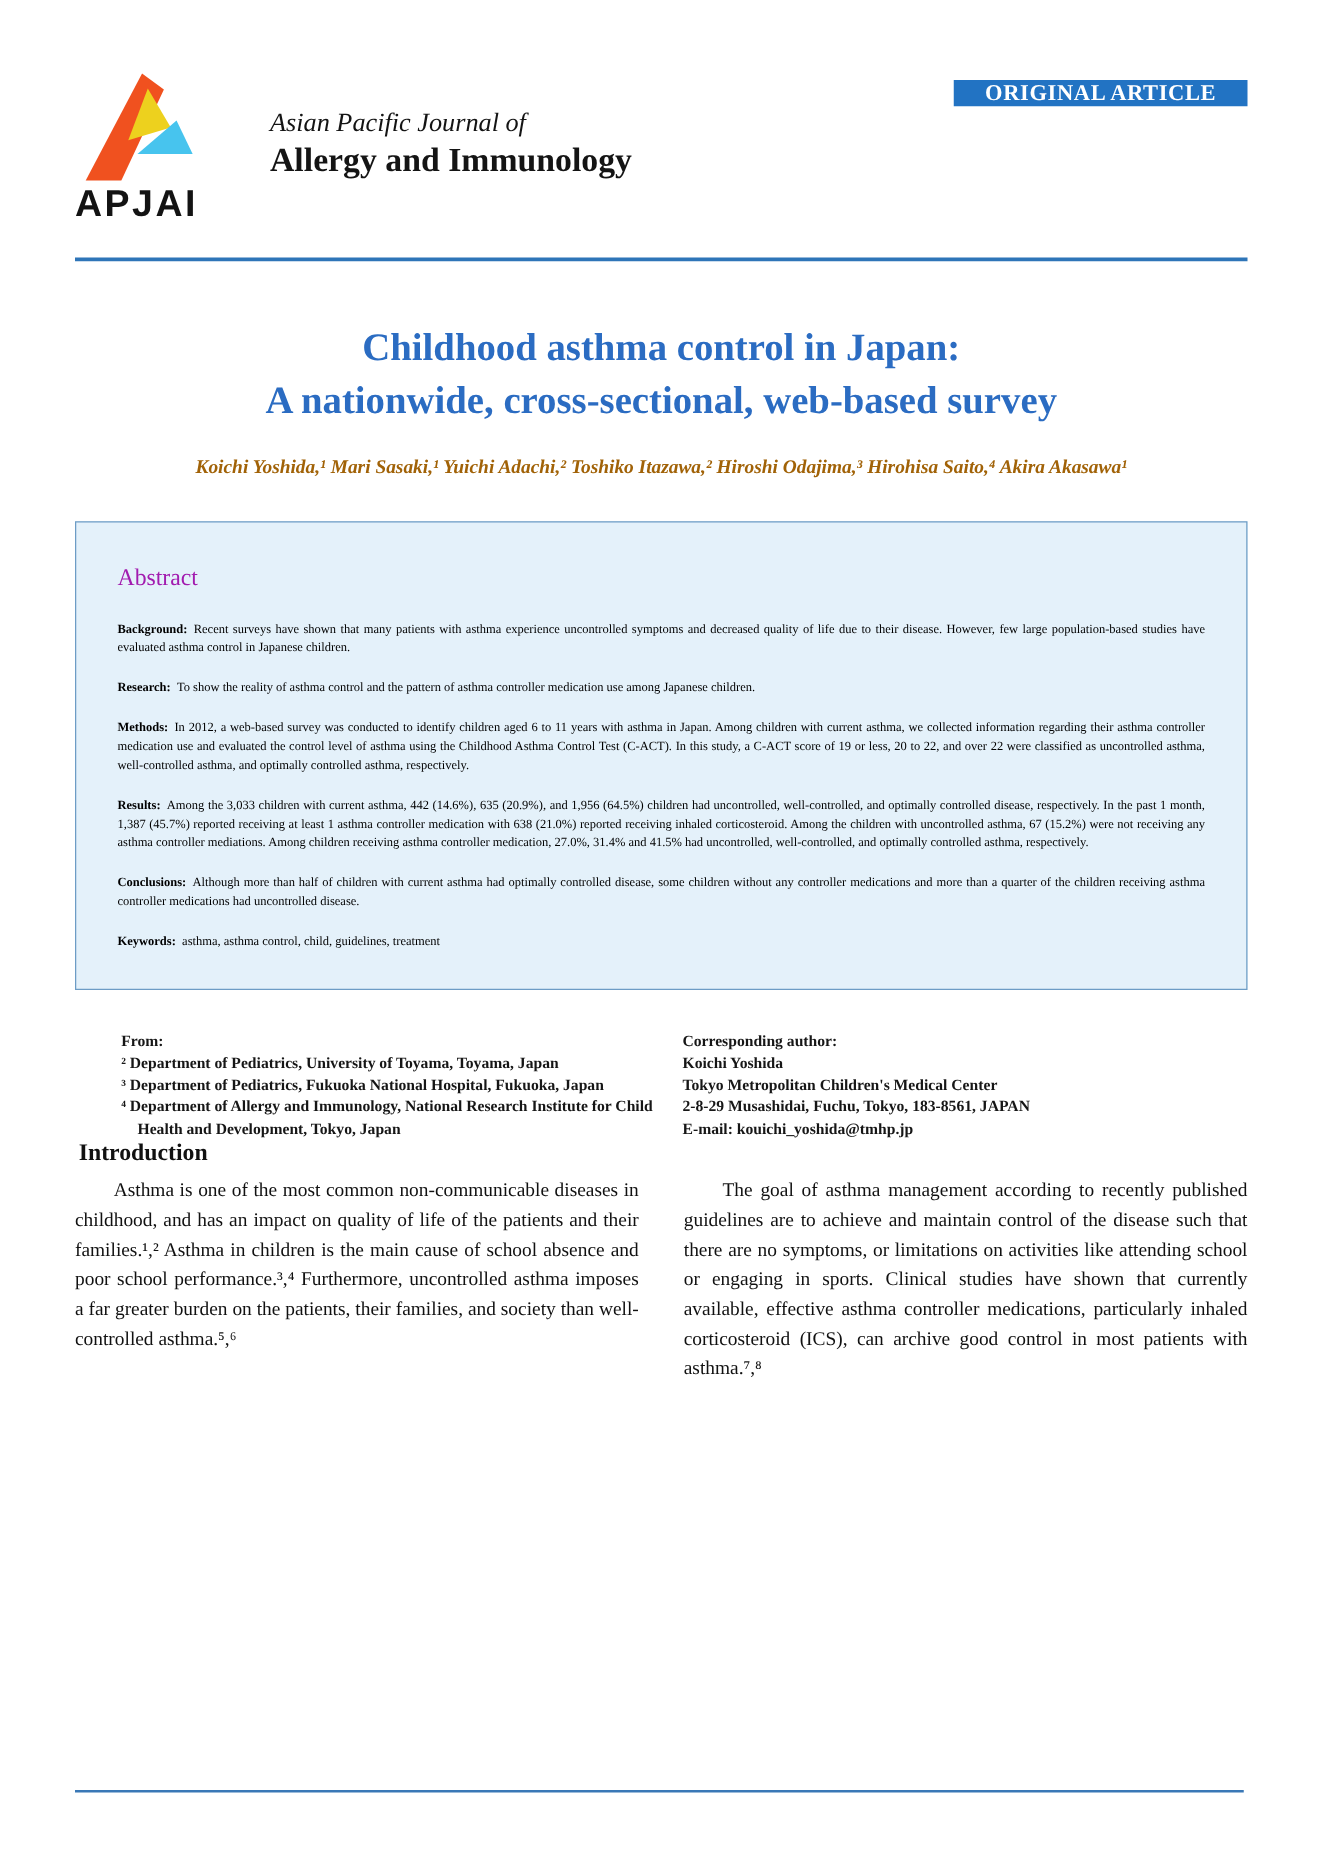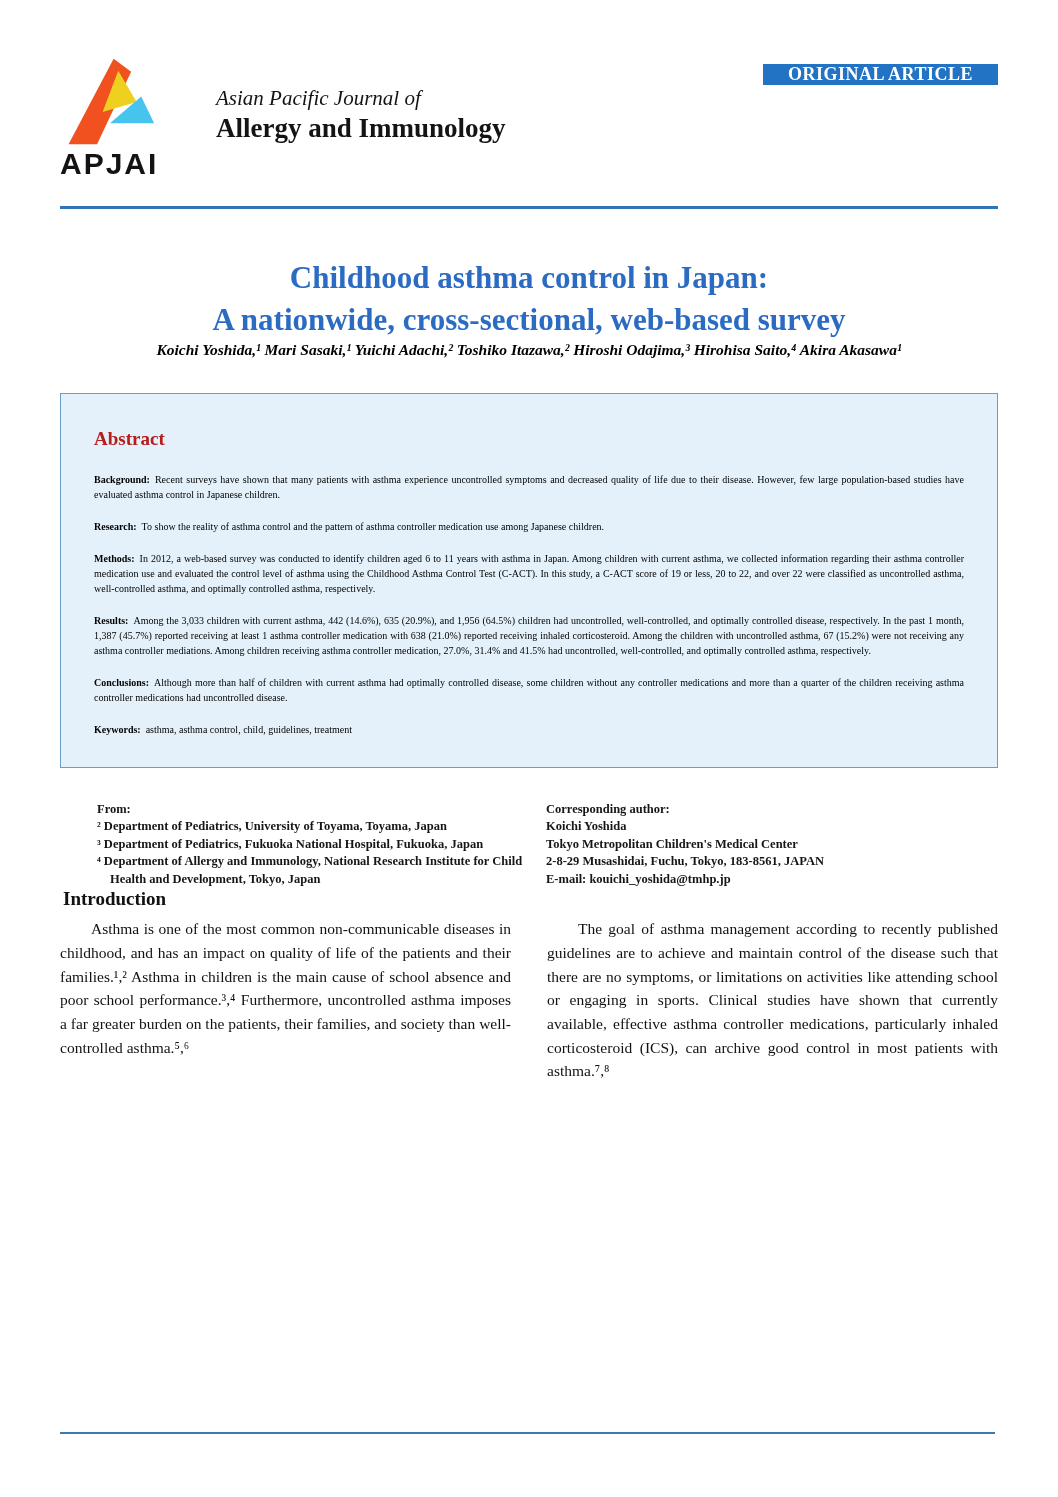--- a/index.html
+++ b/index.html
@@ -68,38 +68,39 @@
   
   .title {
     margin-top: 48px;
     text-align: center;
     color: #2b6cc2;
     font-weight: bold;
     font-size: 31px;
     line-height: 1.35;
   }
   .authors {
+    margin-top: 24px;
     text-align: center;
     font-style: italic;
     font-weight: 600;
     font-size: 15.5px;
-    color: #000000;
+    color: #a16207;
   }
 
   
   .abstract-box {
     margin-top: 34px;
     background: #e4f1fa;
     border: 1px solid #6d9cc5;
     padding: 34px 33px 30px 33px;
   }
   .abstract-box h2 {
     font-size: 19px;
-    font-weight: bold;
-    color: #b91c1c;
+    font-weight: normal;
+    color: #a21caf;
     margin-bottom: 22px;
   }
   .abs-p {
     font-size: 10px;
     line-height: 1.5;
     text-align: justify;
     color: #000000;
     margin-bottom: 17px;
   }
   .abs-p:last-child { margin-bottom: 0; }

